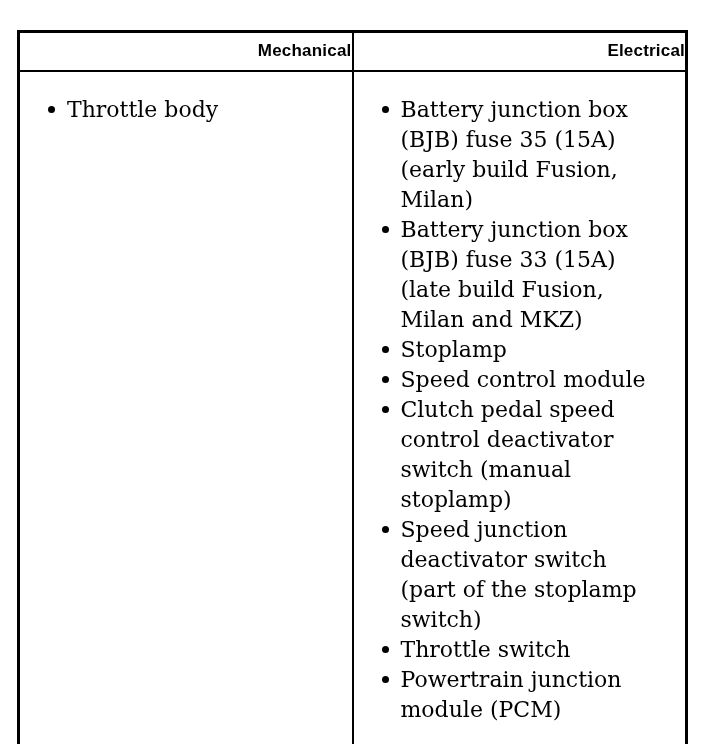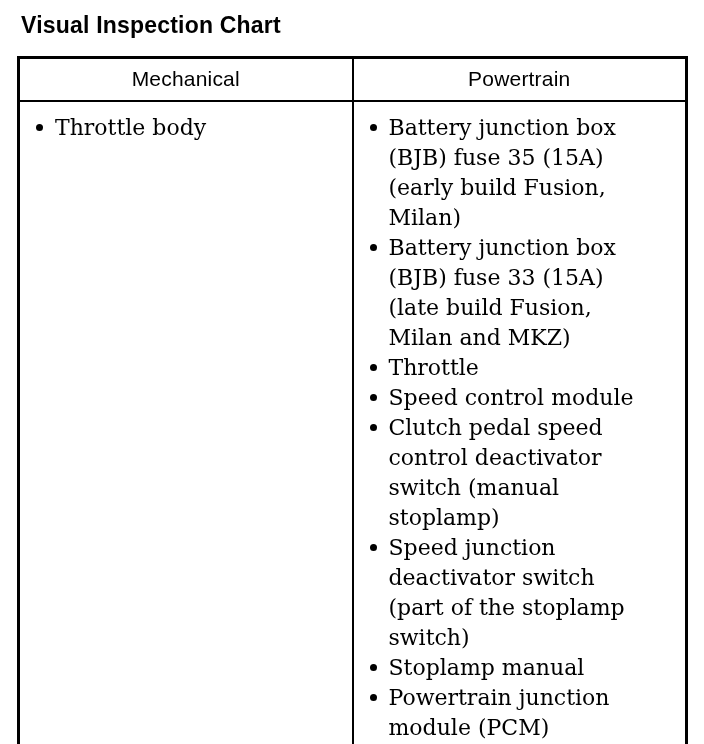--- a/index.html
+++ b/index.html
@@ -27,35 +27,35 @@
   }
   table.vi-table {
     border-collapse: collapse;
     table-layout: fixed;
     width: 671px;
     margin-top: 18px;
     border: 3px solid #000000;
   }
   table.vi-table th {
     font-family: "Liberation Sans", sans-serif;
-    font-weight: normal;
-    font-size: 21px;
-    text-align: center;
+    font-weight: bold;
+    font-size: 17px;
+    text-align: right;
     vertical-align: middle;
     border: 2px solid #000000;
     padding: 8px 0 9px 0;
     letter-spacing: 0.2px;
   }
   table.vi-table td {
     border: 2px solid #000000;
     vertical-align: top;
     padding: 11px 6px 12px 14px;
   }
   ul.bullet-list {
-    margin: 0;
+    margin: 12px;
     padding: 0;
     list-style: none;
   }
   ul.bullet-list li {
     position: relative;
     padding-left: 21px;
     max-width: 266px;
     font-size: 22px;
     line-height: 30px;
   }
@@ -67,44 +67,43 @@
     width: 7px;
     height: 7px;
     background: #000000;
     border-radius: 50%;
   }
 </style>
 </head>
 <body>
 
 <div class="doc">
-  <h1 class="doc-title">Visual Inspection Chart</h1>
 
   <table class="vi-table">
     <thead>
       <tr>
         <th>Mechanical</th>
-        <th>Powertrain</th>
+        <th>Electrical</th>
       </tr>
     </thead>
     <tbody>
       <tr>
         <td>
           <ul class="bullet-list">
             <li>Throttle body</li>
           </ul>
         </td>
         <td>
           <ul class="bullet-list">
             <li>Battery junction box (BJB) fuse 35 (15A) (early build Fusion, Milan)</li>
             <li>Battery junction box (BJB) fuse 33 (15A) (late build Fusion, Milan and MKZ)</li>
-            <li>Throttle</li>
+            <li>Stoplamp</li>
             <li>Speed control module</li>
             <li>Clutch pedal speed control deactivator switch (manual stoplamp)</li>
             <li>Speed junction deactivator switch (part of the stoplamp switch)</li>
-            <li>Stoplamp manual</li>
+            <li>Throttle switch</li>
             <li>Powertrain junction module (PCM)</li>
           </ul>
         </td>
       </tr>
     </tbody>
   </table>
 </div>
 
 </body></html>

